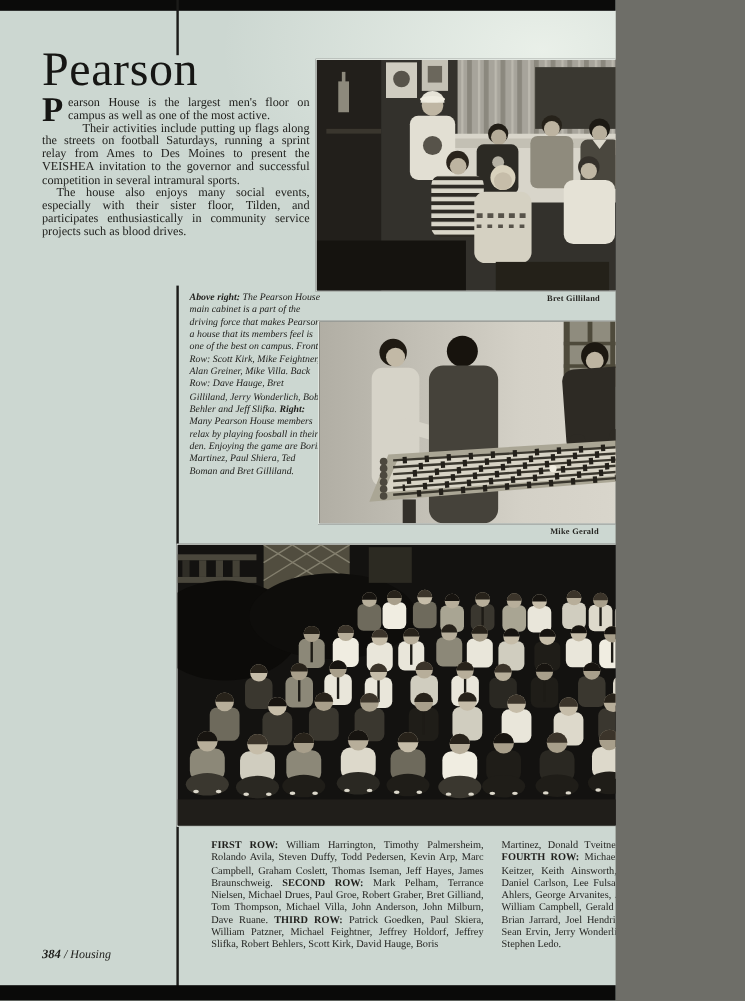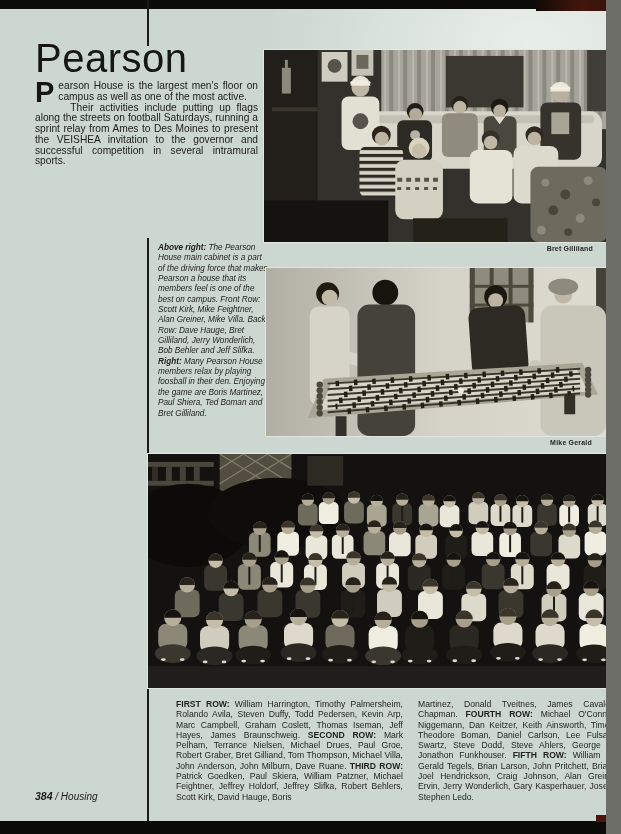--- a/index.html
+++ b/index.html
@@ -1,21 +1,21 @@
 <!DOCTYPE html>
 <html><head>
 <meta charset="utf-8">
 <style>
   html,body{margin:0;padding:0;background:#6e6e68;}
   .scan{
-    position:relative;width:606px;height:834px;overflow:hidden;
+    position:relative;width:513px;height:834px;overflow:hidden;
     background:
       radial-gradient(ellipse 430px 270px at 88% 5%, rgba(235,241,234,.95) 0%, rgba(235,241,234,0) 62%),
       #ccd7d1;
-    font-family:Liberation Sans, sans-serif;
+    font-family:Liberation Serif, serif;
     color:#21211e;
   }
   .bar-top{position:absolute;left:0;top:0;width:621px;height:9px;background:#0b0b0a;}
   .corner-maroon{position:absolute;left:536px;top:0;width:85px;height:11px;
     background:linear-gradient(90deg,#120a06,#43170d 55%,#30100a);}
   .bar-bottom{position:absolute;left:0;top:821px;width:621px;height:13px;background:#0a0a09;}
   .corner-red{position:absolute;left:596px;top:815px;width:25px;height:7px;background:#4d140b;}
   .edge-strip{position:absolute;left:611px;top:0;width:10px;height:834px;
     background:linear-gradient(90deg,#93927f 0,#93927f 1px,#dcd9c5 2px,#cbc8b1 100%);}
   .rule{position:absolute;left:147px;width:2px;background:#1b1b19;}
@@ -64,20 +64,21 @@
   <div class="corner-maroon"></div>
 
   <div class="rule rule-top"></div>
   <div class="rule rule-main"></div>
 
   <h1 class="title">Pearson</h1>
 
   <div class="article">
     <p><span class="dropcap">P</span><span>earson House is the largest men's floor on campus as well as one of the most active.</span></p>
     <p class="ind">Their activities include putting up flags along the streets on football Saturdays, running a sprint relay from Ames to Des Moines to present the VEISHEA invitation to the governor and successful competition in several intramural sports.</p>
+    <p class="ind">The house also enjoys many social events, especially with their sister floor, Tilden, and participates enthusiastically in community service projects such as blood drives.</p>
   </div>
 
   <p class="caption"><b>Above right:</b> The Pearson House main cabinet is a part of the driving force that makes Pearson a house that its members feel is one of the best on campus. Front Row: Scott Kirk, Mike Feightner, Alan Greiner, Mike Villa. Back Row: Dave Hauge, Bret Gilliland, Jerry Wonderlich, Bob Behler and Jeff Slifka. <b>Right:</b> Many Pearson House members relax by playing foosball in their den. Enjoying the game are Boris Martinez, Paul Shiera, Ted Boman and Bret Gilliland.</p>
 
   <div class="photo" id="photo1">
     <svg viewBox="0 0 345 194" preserveAspectRatio="none">
       <defs>
         <pattern id="curt" width="14" height="10" patternUnits="userSpaceOnUse">
           <rect width="14" height="10" fill="#a7a49b"></rect>
           <rect x="0" width="4" height="10" fill="#8b887e"></rect>

